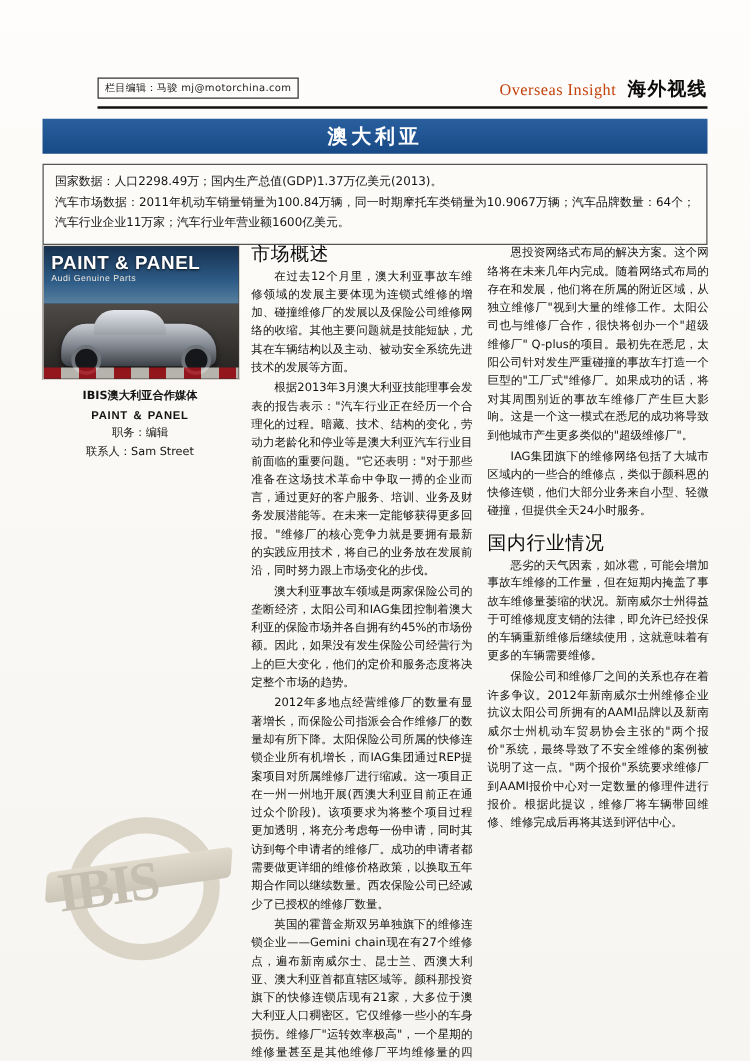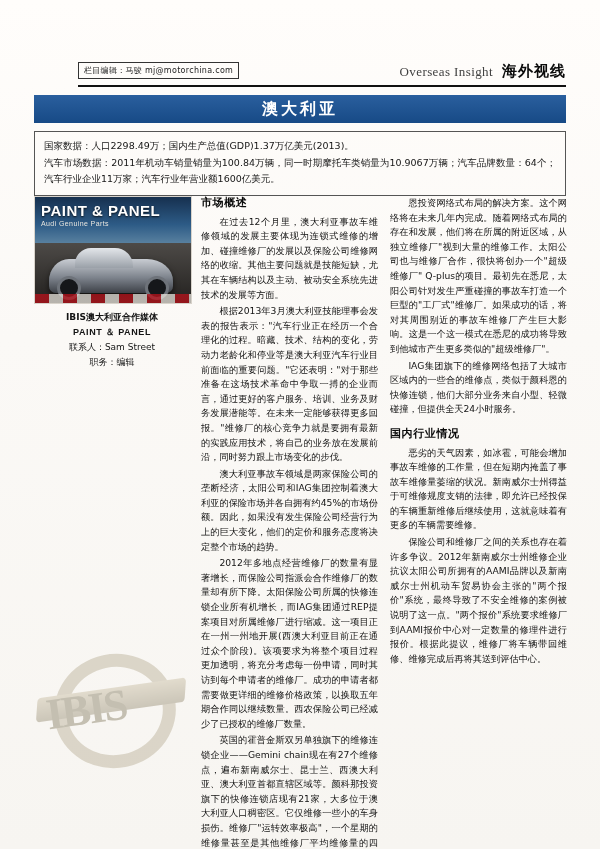--- a/index.html
+++ b/index.html
@@ -60,21 +60,21 @@
   }
   .masthead-right {
     display: flex;
     align-items: baseline;
     gap: 9px;
     margin-bottom: 1px;
   }
   .mast-en {
     font-family: "Liberation Serif", serif;
     font-size: 13px;
-    color: #404040;
+    color: #c2410c;
     letter-spacing: 0.4px;
   }
   .mast-cn {
     font-size: 15px;
     font-weight: bold;
     color: #0b0b0b;
     letter-spacing: 1px;
   }
 
   
@@ -241,22 +241,22 @@
     font-size: 9.2px;
     line-height: 14.6px;
     text-align: justify;
     color: #121212;
     text-justify: inter-ideograph;
   }
   .col.mid { left: 201px; top: 196px; width: 177px; }
   .col.right { left: 390px; top: 196px; width: 177px; }
   .col p { margin: 0 0 2px 0; text-indent: 2em; }
   .sec-head {
-    font-size: 11px;
-    font-weight: bold;
+    font-size: 15px;
+    font-weight: normal;
     color: #0a0a0a;
     margin: 0 0 4px 0;
     text-indent: 0;
     letter-spacing: .6px;
   }
   .sec-head.spaced { margin-top: 10px; }
 </style>
 </head>
 <body>
 
@@ -287,22 +287,22 @@
         <div class="headline">PAINT &amp; PANEL</div>
         <div class="sub">Audi Genuine Parts</div>
         <div class="car"></div>
         <div class="wheel l"></div>
         <div class="wheel r"></div>
         <div class="stripe"></div>
       </div>
       <div class="ad-caption">
         <div class="b">IBIS澳大利亚合作媒体</div>
         <div class="en b">PAINT ＆ PANEL</div>
+        <div>职务：编辑</div>
         <div>联系人：Sam Street</div>
-        <div>职务：编辑</div>
       </div>
     </div>
 
     <div class="watermark">
       <div class="ring"></div>
       <div class="bar"></div>
       <div class="txt">IBIS</div>
     </div>
 
     <div class="col mid">

